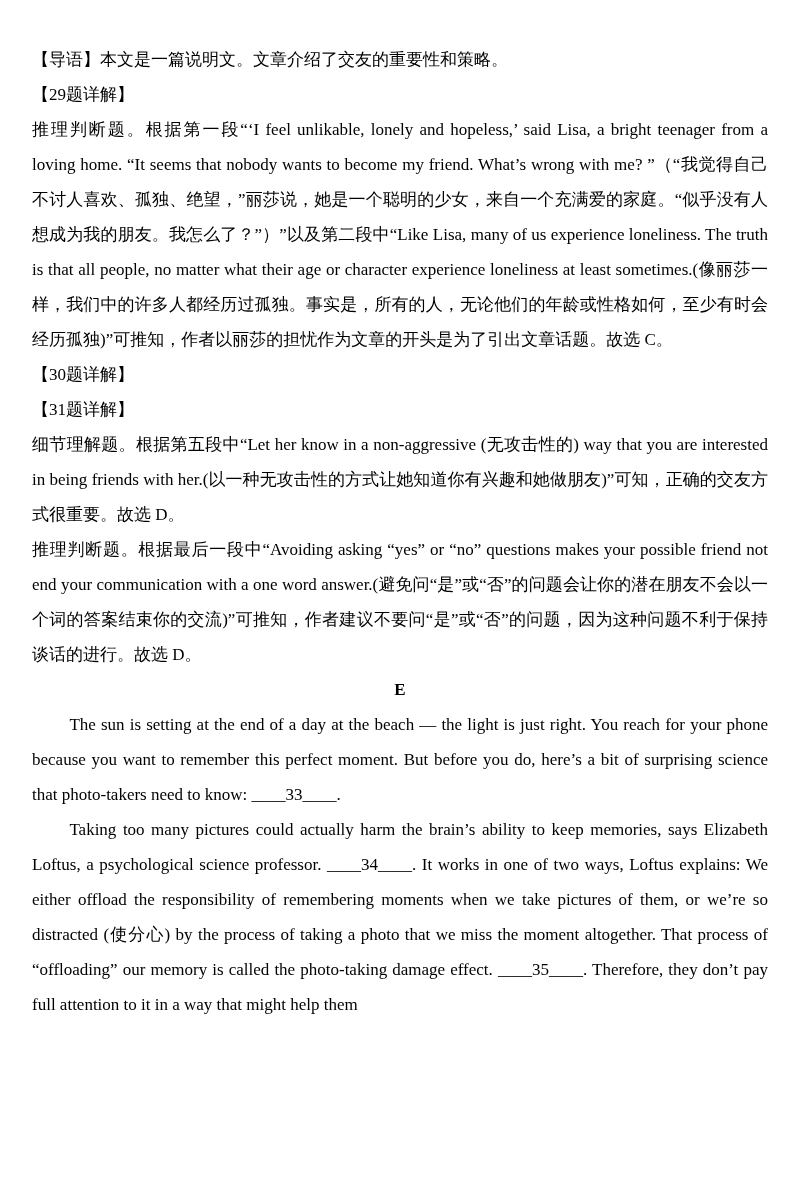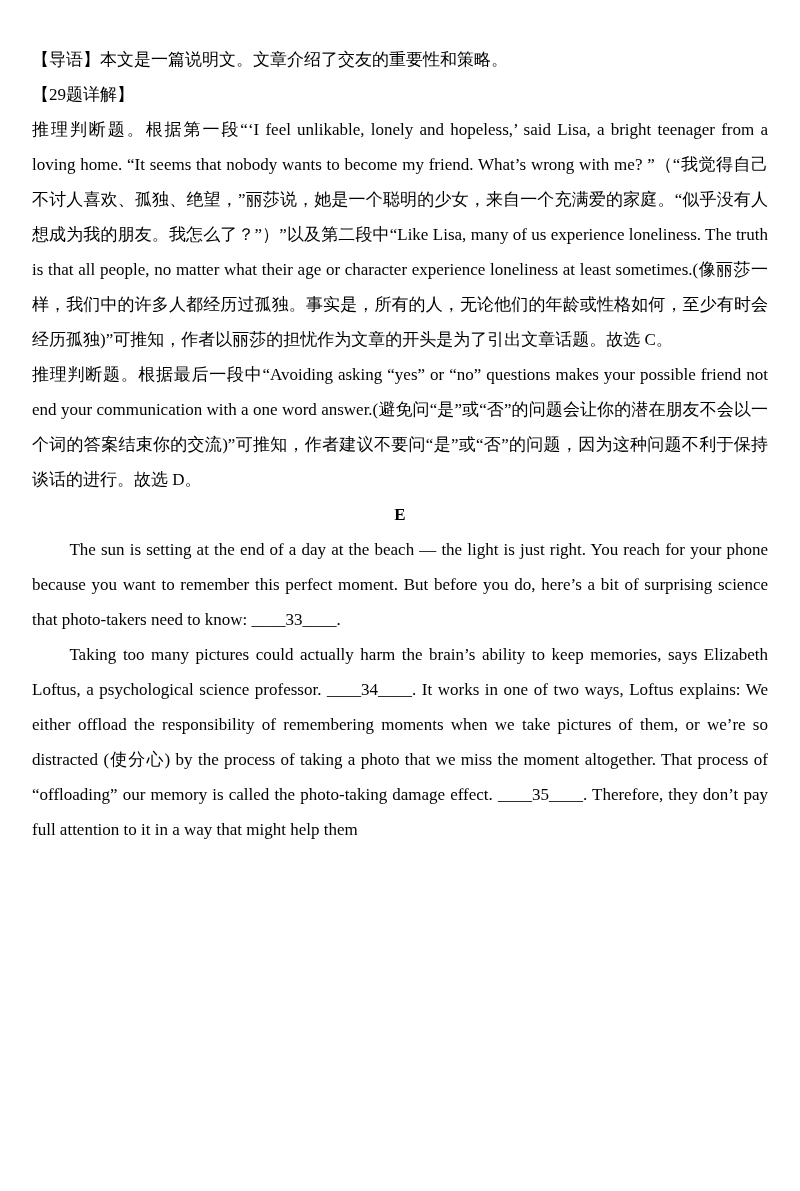--- a/index.html
+++ b/index.html
@@ -37,21 +37,24 @@
 </head>
 <body>
 
 <div class="page">
 
   <p>【导语】本文是一篇说明文。文章介绍了交友的重要性和策略。</p>
 
   <p class="heading">【29题详解】</p>
   <p>推理判断题。根据第一段“‘I feel unlikable, lonely and hopeless,’ said Lisa, a bright teenager from a loving home. “It seems that nobody wants to become my friend. What’s wrong with me? ”（“我觉得自己不讨人喜欢、孤独、绝望，”丽莎说，她是一个聪明的少女，来自一个充满爱的家庭。“似乎没有人想成为我的朋友。我怎么了？”）”以及第二段中“Like Lisa, many of us experience loneliness. The truth is that all people, no matter what their age or character experience loneliness at least sometimes.(像丽莎一样，我们中的许多人都经历过孤独。事实是，所有的人，无论他们的年龄或性格如何，至少有时会经历孤独)”可推知，作者以丽莎的担忧作为文章的开头是为了引出文章话题。故选 C。</p>
 
+  <p class="heading">【30题详解】</p>
 
+  <p class="heading">【31题详解】</p>
+  <p>细节理解题。根据第五段中“Let her know in a non-aggressive (无攻击性的) way that you are interested in being friends with her.(以一种无攻击性的方式让她知道你有兴趣和她做朋友)”可知，正确的交友方式很重要。故选 D。</p>
 
   <p>推理判断题。根据最后一段中“Avoiding asking “yes” or “no” questions makes your possible friend not end your communication with a one word answer.(避免问“是”或“否”的问题会让你的潜在朋友不会以一个词的答案结束你的交流)”可推知，作者建议不要问“是”或“否”的问题，因为这种问题不利于保持谈话的进行。故选 D。</p>
 
   <p class="passage-label">E</p>
 
   <p class="indent">The sun is setting at the end of a day at the beach — the light is just right. You reach for your phone because you want to remember this perfect moment. But before you do, here’s a bit of surprising science that photo-takers need to know: ____33____.</p>
 
   <p class="indent">Taking too many pictures could actually harm the brain’s ability to keep memories, says Elizabeth Loftus, a psychological science professor. ____34____. It works in one of two ways, Loftus explains: We either offload the responsibility of remembering moments when we take pictures of them, or we’re so distracted (使分心) by the process of taking a photo that we miss the moment altogether. That process of “offloading” our memory is called the photo-taking damage effect. ____35____. Therefore, they don’t pay full attention to it in a way that might help them</p>
 
 </div>

